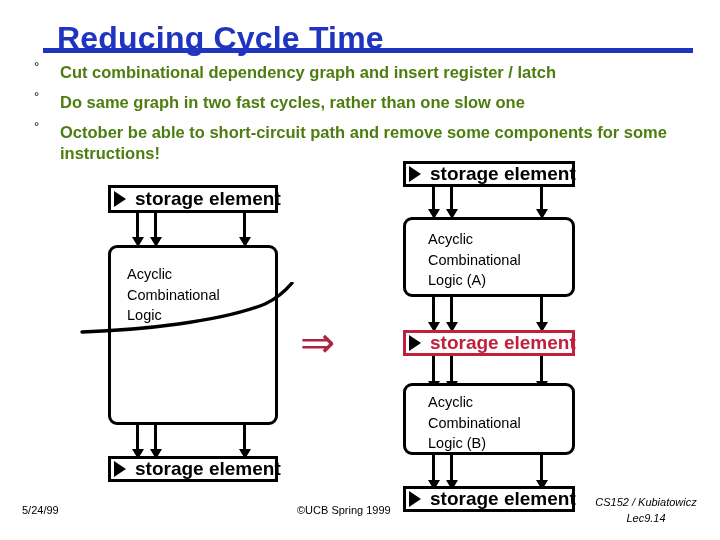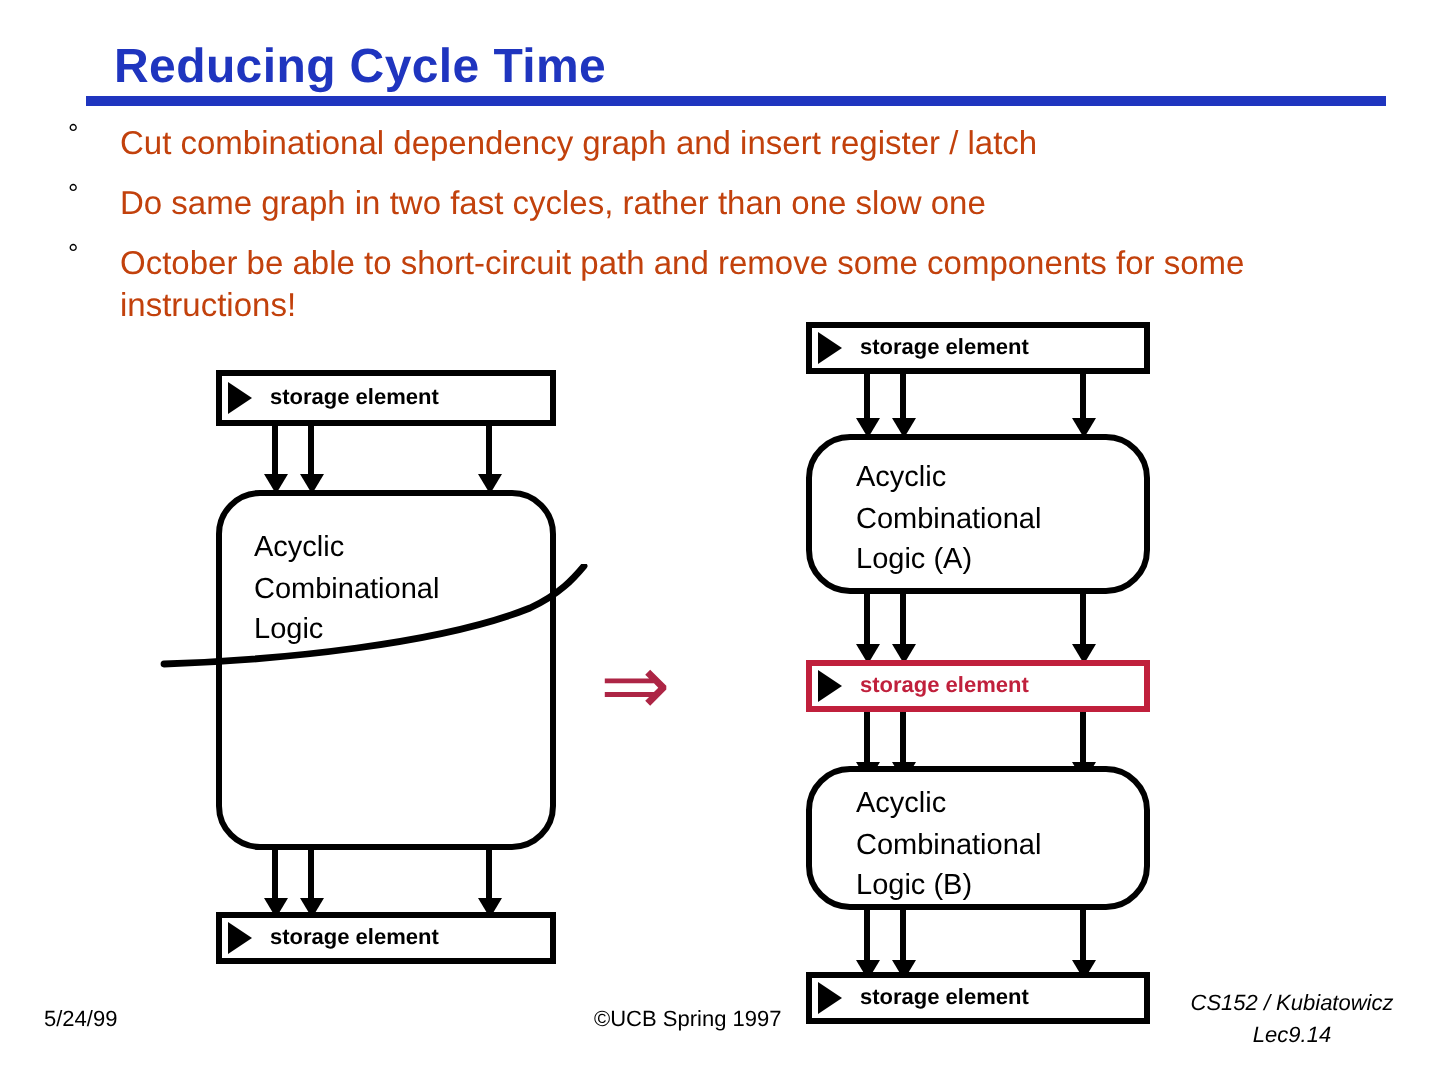--- a/index.html
+++ b/index.html
@@ -8,70 +8,70 @@
     background:#ffffff;
     font-family:"Liberation Sans", sans-serif;
     overflow:hidden;
     position:relative;
   }
   #slide{position:absolute;left:0;top:0;width:720px;height:540px;}
 
   
   .title-text{
     position:absolute;left:57px;top:20px;
-    font-size:24px;font-weight:bold;
+    font-size:32px;font-weight:bold;
     color:#1f35bf;
     letter-spacing:0.2px;
     white-space:nowrap;
   }
   .title-rule{
     position:absolute;left:43px;top:48px;width:650px;height:5px;
     background:#1f35bf;
   }
 
   
   .bullets{position:absolute;left:34px;top:62px;width:660px;}
   .bullet{position:relative;margin-bottom:8px;}
   .bullet .mark{
     position:absolute;left:0;top:-2px;
     font-size:13px;color:#000;line-height:1;
   }
   .bullet .btxt{
     display:block;margin-left:26px;
-    font-size:16.5px;font-weight:normal;color:#c2410c;
+    font-size:16.5px;font-weight:bold;color:#4d7c0f;
     line-height:1.32;
   }
 
   
   .stor{
     position:absolute;
     border:3px solid #000;
     background:#fff;
     box-sizing:border-box;
     display:flex;align-items:center;
   }
   .stor .tri{
     width:0;height:0;flex:0 0 auto;
     margin-left:3px;
     border-top:8px solid transparent;
     border-bottom:8px solid transparent;
     border-left:12px solid #000;
   }
   .stor .slabel{
     margin-left:9px;
-    font-size:11px;font-weight:bold;color:#000;
+    font-size:19px;font-weight:bold;color:#000;
     white-space:nowrap;
   }
   .stor.red{border-color:#c0203c;}
   .stor.red .slabel{color:#c0203c;}
 
   .logic{
     position:absolute;
     border:3px solid #000;
-    border-radius:22px;
+    border-radius:9px;
     background:#fff;
     box-sizing:border-box;
   }
   .logic .ltxt{
     position:absolute;
     font-size:14.5px;color:#000;line-height:1.42;
     white-space:pre-line;
   }
 
   
@@ -193,19 +193,19 @@
   <div class="arr" style="left:432px;top:455px;height:26px;"></div>
   <div class="arr" style="left:450px;top:455px;height:26px;"></div>
   <div class="arr" style="left:540px;top:455px;height:26px;"></div>
 
   <div class="stor" style="left:403px;top:486px;width:172px;height:26px;">
     <span class="tri"></span>
     <span class="slabel">storage element</span>
   </div>
 
   <div class="foot foot-left">5/24/99</div>
-  <div class="foot foot-mid">©UCB Spring 1997</div>
+  <div class="foot foot-mid">©UCB Spring 1999</div>
   <div class="foot foot-right">
     <div>CS152 / Kubiatowicz</div>
     <div>Lec9.14</div>
   </div>
 
 </div>
 
 </body></html>

